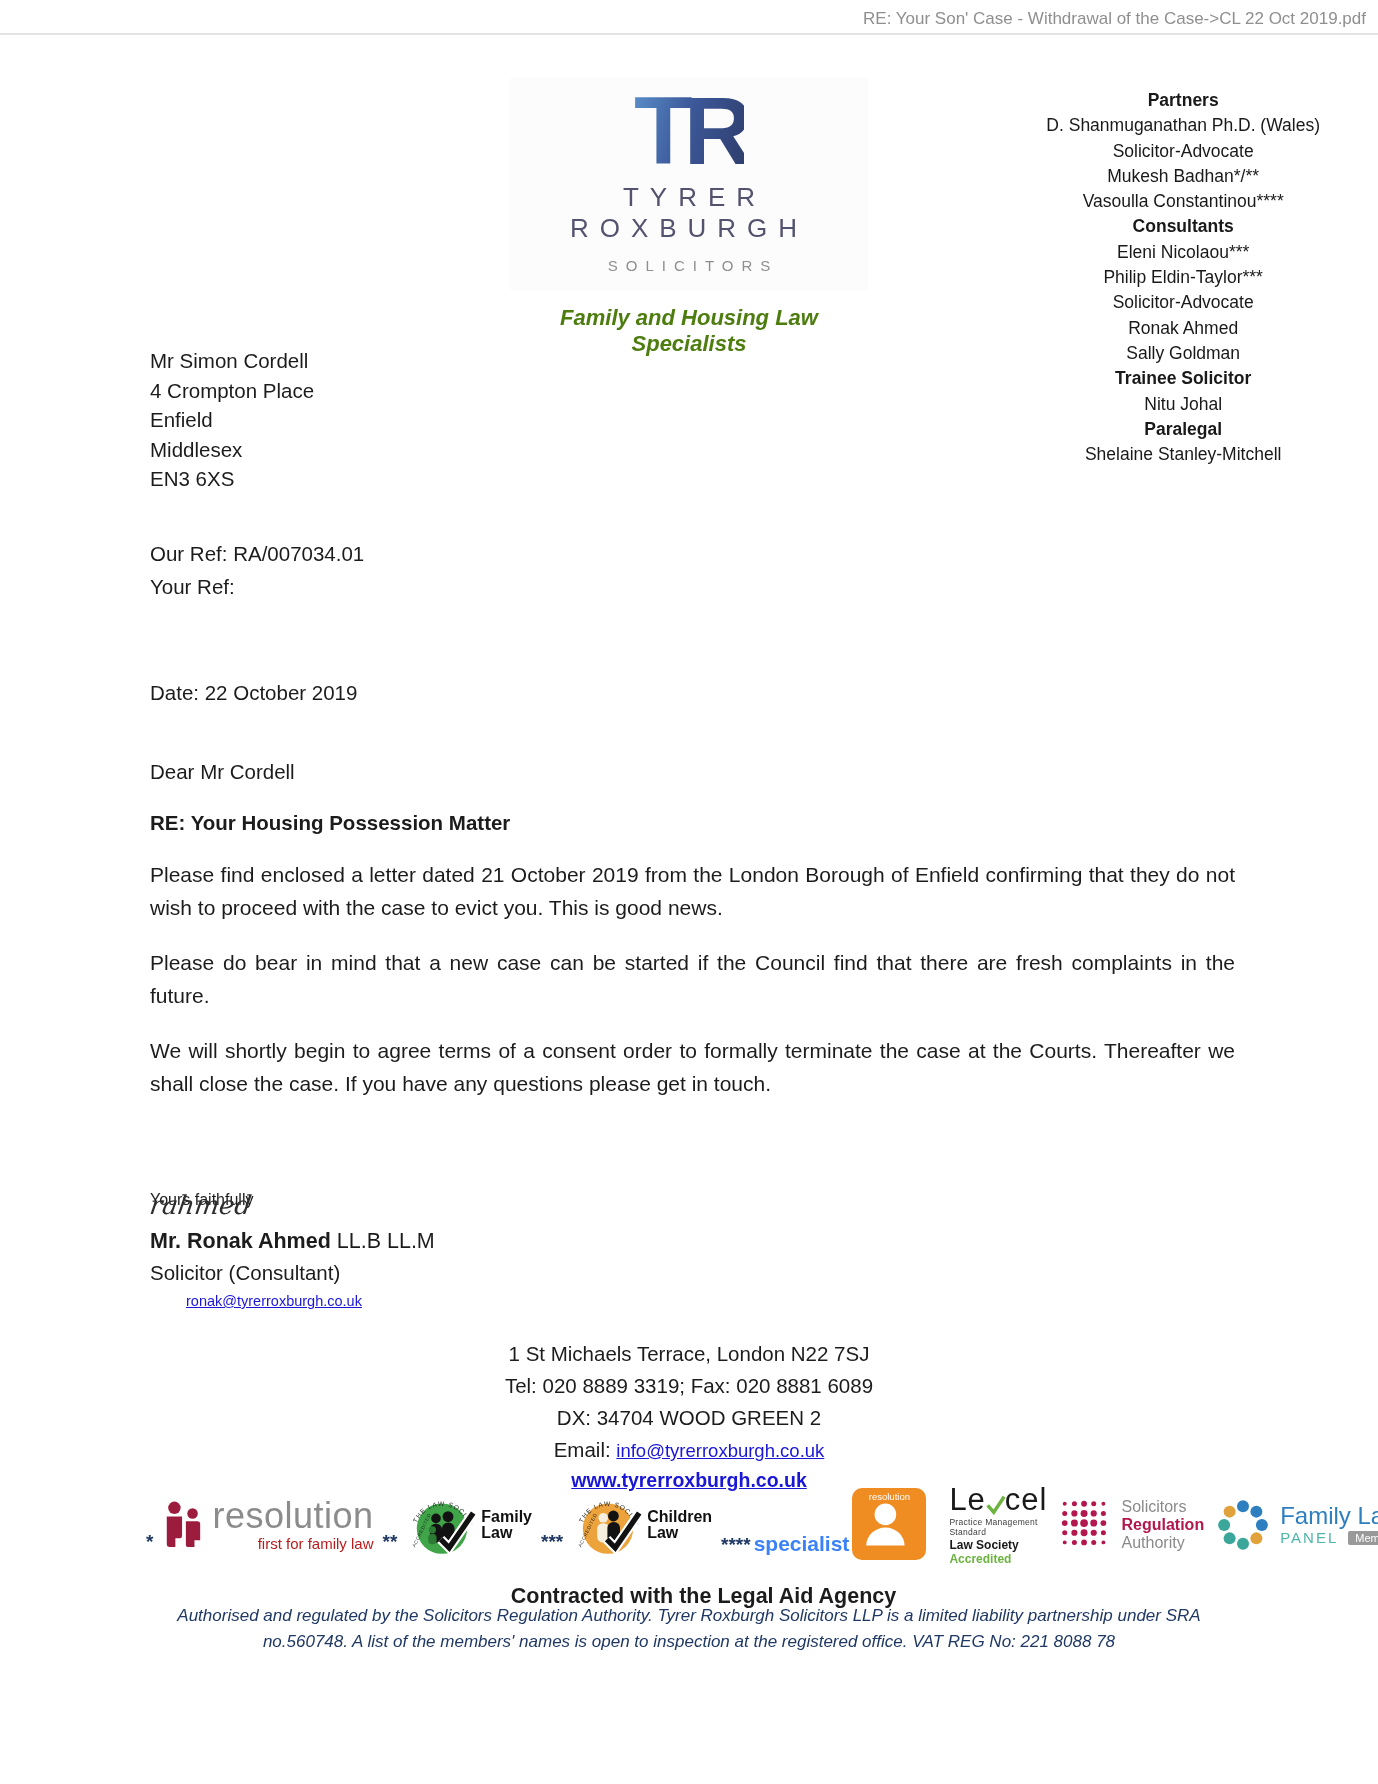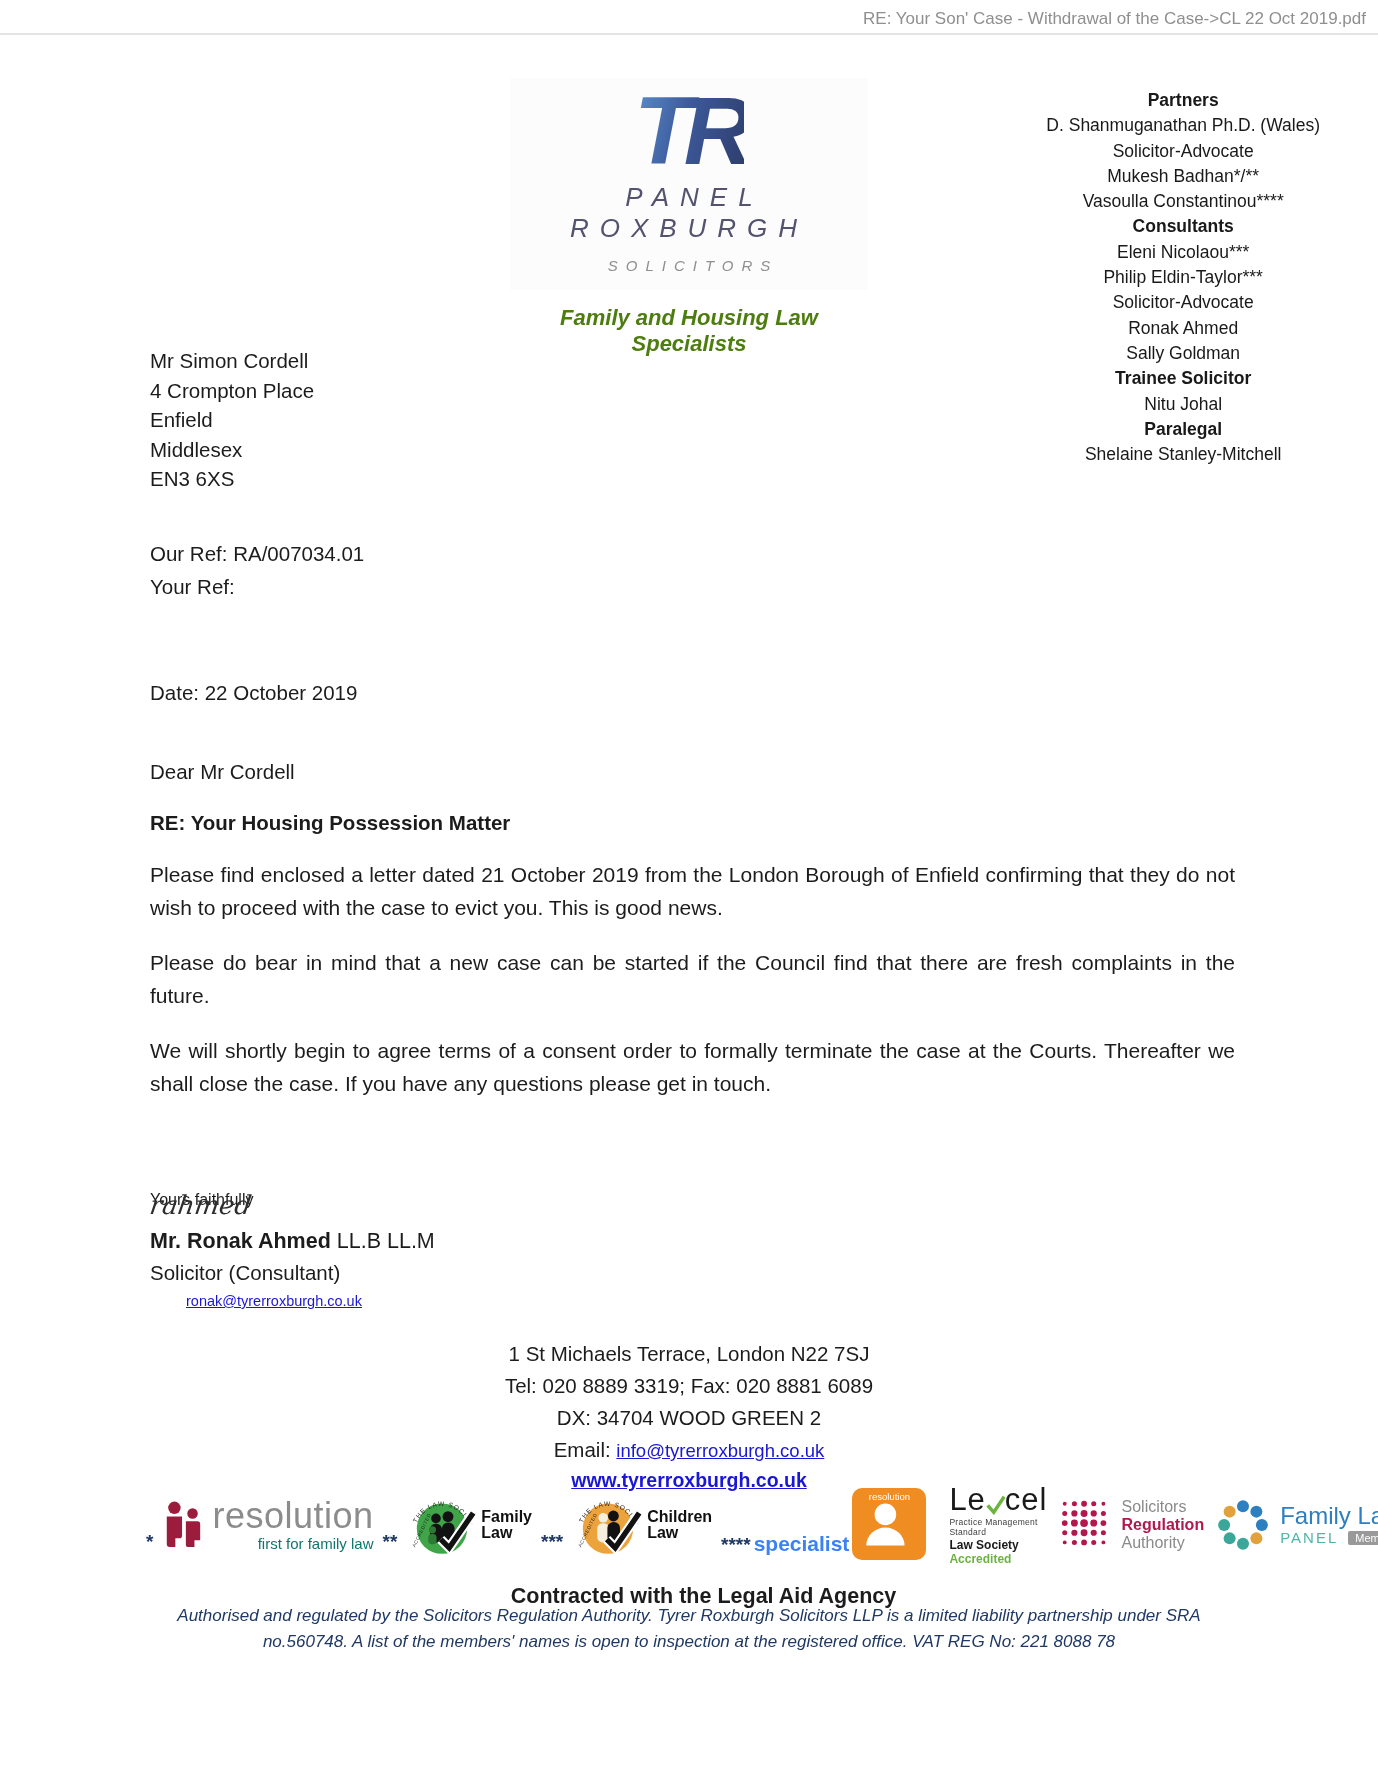--- a/index.html
+++ b/index.html
@@ -6,21 +6,21 @@
   html, body { background: #ffffff; }
   body { font-family: "Liberation Sans", sans-serif; color: #1c1c1c; }
   .page { position: relative; width: 1378px; height: 1784px; background: #ffffff; overflow: hidden; }
 
   
   .file-header { position: absolute; top: 9px; right: 12px; font-size: 17px; color: #8f8f8f; }
   .header-rule { position: absolute; top: 33px; left: 0; width: 100%; border-top: 2px solid #e4e4e4; }
 
   
   .logo-block { position: absolute; left: 510px; top: 78px; width: 358px; text-align: center; }
-  .logo-bg { background: #fcfcfc; padding: 8px 0 16px; font-style: italic; }
+  .logo-bg { background: #fcfcfc; padding: 8px 0 16px; }
   .monogram { font-size: 96px; line-height: 90px; font-weight: bold; letter-spacing: -9px; color: #3d5a9b;
               font-family: "Liberation Sans", sans-serif; display: inline-block; }
   @supports ((-webkit-background-clip: text) or (background-clip: text)) {
     .monogram { background: linear-gradient(105deg, #5b8fca 0%, #3d5a9b 45%, #2e3d6c 100%);
                 -webkit-background-clip: text; background-clip: text; color: transparent; }
   }
   .firm-name { font-size: 26px; letter-spacing: 11px; text-indent: 11px; color: #54536f; margin-top: 6px; }
   .firm-type { font-size: 15px; letter-spacing: 8px; text-indent: 8px; color: #8f8f8f; margin-top: 13px; }
   .tagline { margin-top: 15px; font-size: 22px; font-weight: bold; font-style: italic; color: #4d7c0f; }
 
@@ -54,21 +54,21 @@
   .email-link { font-size: 18.5px; color: #1a16d6; text-decoration: underline; }
   .website-link { font-size: 19.5px; font-weight: bold; color: #1a16d6; text-decoration: underline; }
 
   
   .accred-row { position: absolute; top: 1485px; left: 146px; width: 1110px; height: 80px;
                 display: flex; align-items: center; gap: 9px; }
   .marker { color: #1f3864; font-weight: bold; font-size: 19px; align-self: flex-end; padding-bottom: 12px; white-space: nowrap; }
   .res-logo { display: flex; align-items: center; gap: 8px; }
   .res-text { display: flex; flex-direction: column; align-items: flex-end; }
   .res-name { font-size: 36px; line-height: 36px; color: #8c8c8c; letter-spacing: 0.5px; }
-  .res-tag { font-size: 15px; color: #0f766e; margin-top: 1px; }
+  .res-tag { font-size: 15px; color: #b91c1c; margin-top: 1px; }
   .badge-group { display: flex; align-items: center; gap: 3px; }
   .badge-label { font-size: 16px; font-weight: bold; line-height: 16.5px; color: #101010; }
   .spec-group { display: flex; align-items: flex-end; gap: 3px; padding-bottom: 6px; }
   .spec-word { font-size: 21px; font-weight: bold; color: #3b82f6; }
   .spec-box { position: relative; width: 74px; height: 72px; background: #ef8c22; border-radius: 10px;
               margin-bottom: -4px; display: flex; flex-direction: column; align-items: center; }
   .spec-box-label { font-size: 9.5px; color: #ffffff; margin-top: 3px; }
   .lexcel { display: flex; flex-direction: column; align-items: center; margin-left: 14px; }
   .lexcel-name { display: flex; align-items: flex-end; font-size: 31px; line-height: 30px; color: #191919; letter-spacing: 1px; }
   .lexcel-line1 { font-size: 8.5px; color: #3c3c3c; margin-top: 2px; letter-spacing: 0.3px; }
@@ -92,21 +92,21 @@
 <body>
 
 <div class="page">
 
   <div class="file-header">RE: Your Son' Case - Withdrawal of the Case-&gt;CL 22 Oct 2019.pdf</div>
   <div class="header-rule"></div>
 
   <div class="logo-block">
     <div class="logo-bg">
       <div class="monogram">TR</div>
-      <div class="firm-name">PANEL ROXBURGH</div>
+      <div class="firm-name">TYRER ROXBURGH</div>
       <div class="firm-type">SOLICITORS</div>
     </div>
     <div class="tagline">Family and Housing Law Specialists</div>
   </div>
 
   <div class="staff-list">
 
   <div class="staff-line bold">Partners</div>
       <div class="staff-line">D. Shanmuganathan Ph.D. (Wales)</div>
       <div class="staff-line">Solicitor-Advocate</div>

